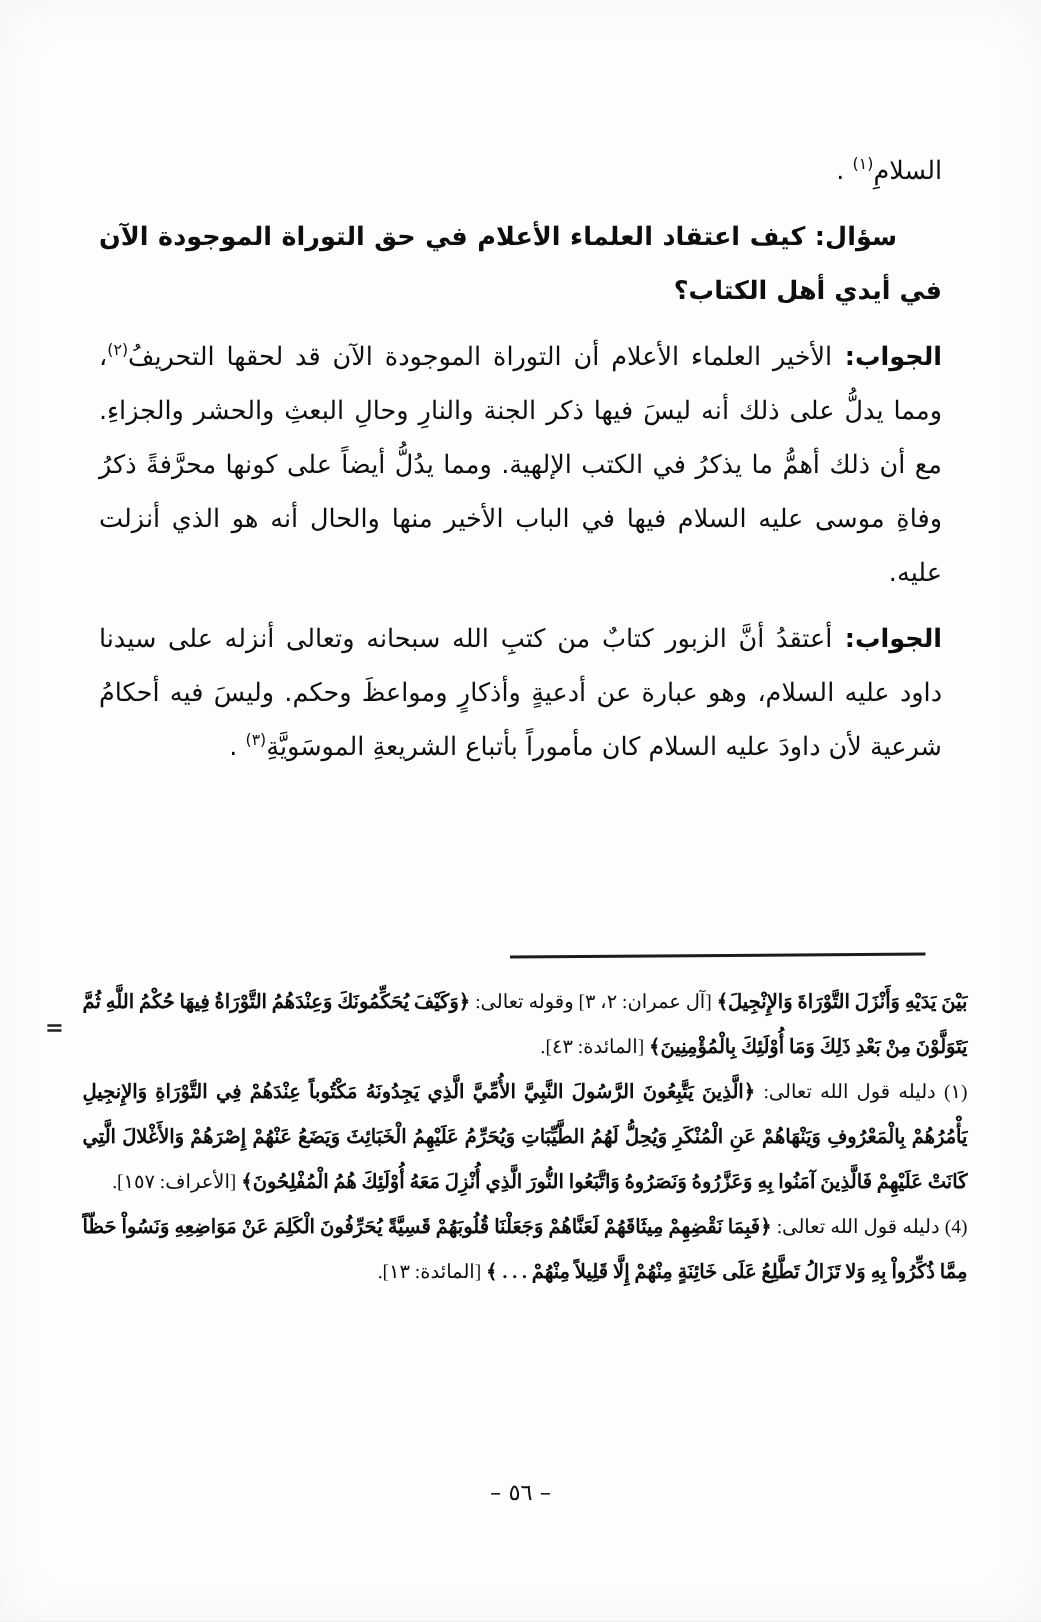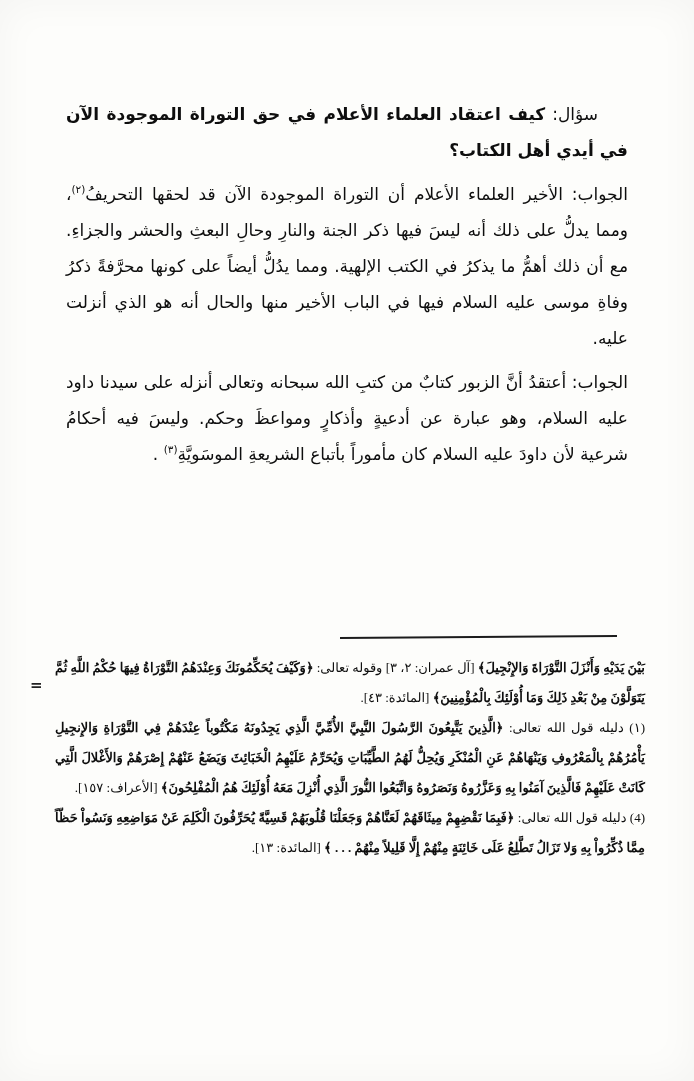--- a/index.html
+++ b/index.html
@@ -17,21 +17,21 @@
   .main{
     position:absolute;
     top:96px;right:66px;width:562px;
     direction:rtl;
     text-align:justify;
     font-size:17px;
     line-height:36px;
   }
   .main p{margin:0 0 8px 0;}
   .main p.q{font-weight:bold;text-indent:30px;}
-  .main p b.lbl{font-weight:normal;}
+  .main p b.lbl{font-weight:bold;}
   sup{font-size:10.5px;line-height:0;vertical-align:super;}
   
   .fnsep{
     position:absolute;
     top:636px;right:77px;width:277px;
     border-top:2.5px solid #1c1c1c;
     transform:rotate(-0.4deg);
   }
   
   .contmark{
@@ -61,29 +61,31 @@
     direction:rtl;
     color:#111;
   }
 </style>
 </head>
 <body>
 
 <div class="page">
 
   <div class="main">
+    <p><span>السلامِ</span><sup>(١)</sup><span> .</span></p>
     <p class="q"><b class="lbl">سؤال: </b><span>كيف اعتقاد العلماء الأعلام في حق التوراة الموجودة الآن في أيدي أهل الكتاب؟</span></p>
     <p><b class="lbl">الجواب:  </b><span>الأخير العلماء الأعلام أن التوراة الموجودة الآن قد لحقها التحريفُ</span><sup>(٢)</sup><span>، ومما يدلُّ على ذلك أنه ليسَ فيها ذكر الجنة والنارِ وحالِ البعثِ والحشر والجزاءِ. مع أن ذلك أهمُّ ما يذكرُ في الكتب الإلهية. ومما يدُلُّ أيضاً على كونها محرَّفةً ذكرُ وفاةِ موسى عليه السلام فيها في الباب الأخير منها والحال أنه هو الذي أنزلت عليه.</span></p>
     <p><b class="lbl">الجواب: </b><span>أعتقدُ أنَّ الزبور كتابٌ من كتبِ الله سبحانه وتعالى أنزله على سيدنا داود عليه السلام، وهو عبارة عن أدعيةٍ وأذكارٍ ومواعظَ وحكم. وليسَ فيه أحكامُ شرعية لأن داودَ عليه السلام كان مأموراً بأتباع الشريعةِ الموسَويَّةِ</span><sup>(٣)</sup><span> .</span></p>
   </div>
 
   <div class="fnsep"></div>
 
   <div class="contmark">=</div>
 
   <div class="footnotes">
     <p><span class="b">بَيْنَ يَدَيْهِ وَأَنْزَلَ التَّوْرَاةَ وَالإِنْجِيلَ﴾</span><span> [آل عمران: ٢، ٣] وقوله تعالى: </span><span class="b">﴿وَكَيْفَ يُحَكِّمُونَكَ وَعِنْدَهُمُ التَّوْرَاةُ فِيهَا حُكْمُ اللَّهِ ثُمَّ يَتَوَلَّوْنَ مِنْ بَعْدِ ذَلِكَ وَمَا أُوْلَئِكَ بِالْمُؤْمِنِينَ﴾</span><span> [المائدة: ٤٣].</span></p>
     <p><span>(١) دليله قول الله تعالى: </span><span class="b">﴿الَّذِينَ يَتَّبِعُونَ الرَّسُولَ النَّبِيَّ الأُمِّيَّ الَّذِي يَجِدُونَهُ مَكْتُوباً عِنْدَهُمْ فِي التَّوْرَاةِ وَالإِنجِيلِ يَأْمُرُهُمْ بِالْمَعْرُوفِ وَيَنْهَاهُمْ عَنِ الْمُنْكَرِ وَيُحِلُّ لَهُمُ الطَّيِّبَاتِ وَيُحَرِّمُ عَلَيْهِمُ الْخَبَائِثَ وَيَضَعُ عَنْهُمْ إِصْرَهُمْ وَالأَغْلالَ الَّتِي كَانَتْ عَلَيْهِمْ فَالَّذِينَ آمَنُوا بِهِ وَعَزَّرُوهُ وَنَصَرُوهُ وَاتَّبَعُوا النُّورَ الَّذِي أُنْزِلَ مَعَهُ أُوْلَئِكَ هُمُ الْمُفْلِحُونَ﴾</span><span> [الأعراف: ١٥٧].</span></p>
     <p><span>(4) دليله قول الله تعالى: </span><span class="b">﴿فَبِمَا نَقْضِهِمْ مِيثَاقَهُمْ لَعَنَّاهُمْ وَجَعَلْنَا قُلُوبَهُمْ قَسِيَّةً يُحَرِّفُونَ الْكَلِمَ عَنْ مَوَاضِعِهِ وَنَسُواْ حَظّاً مِمَّا ذُكِّرُواْ بِهِ وَلا تَزَالُ تَطَّلِعُ عَلَى خَائِنَةٍ مِنْهُمْ إِلَّا قَلِيلاً مِنْهُمْ . . . ﴾</span><span> [المائدة: ١٣].</span></p>
   </div>
 
+  <div class="pagenum">– ٥٦ –</div>
 
 </div>
 
 </body></html>

